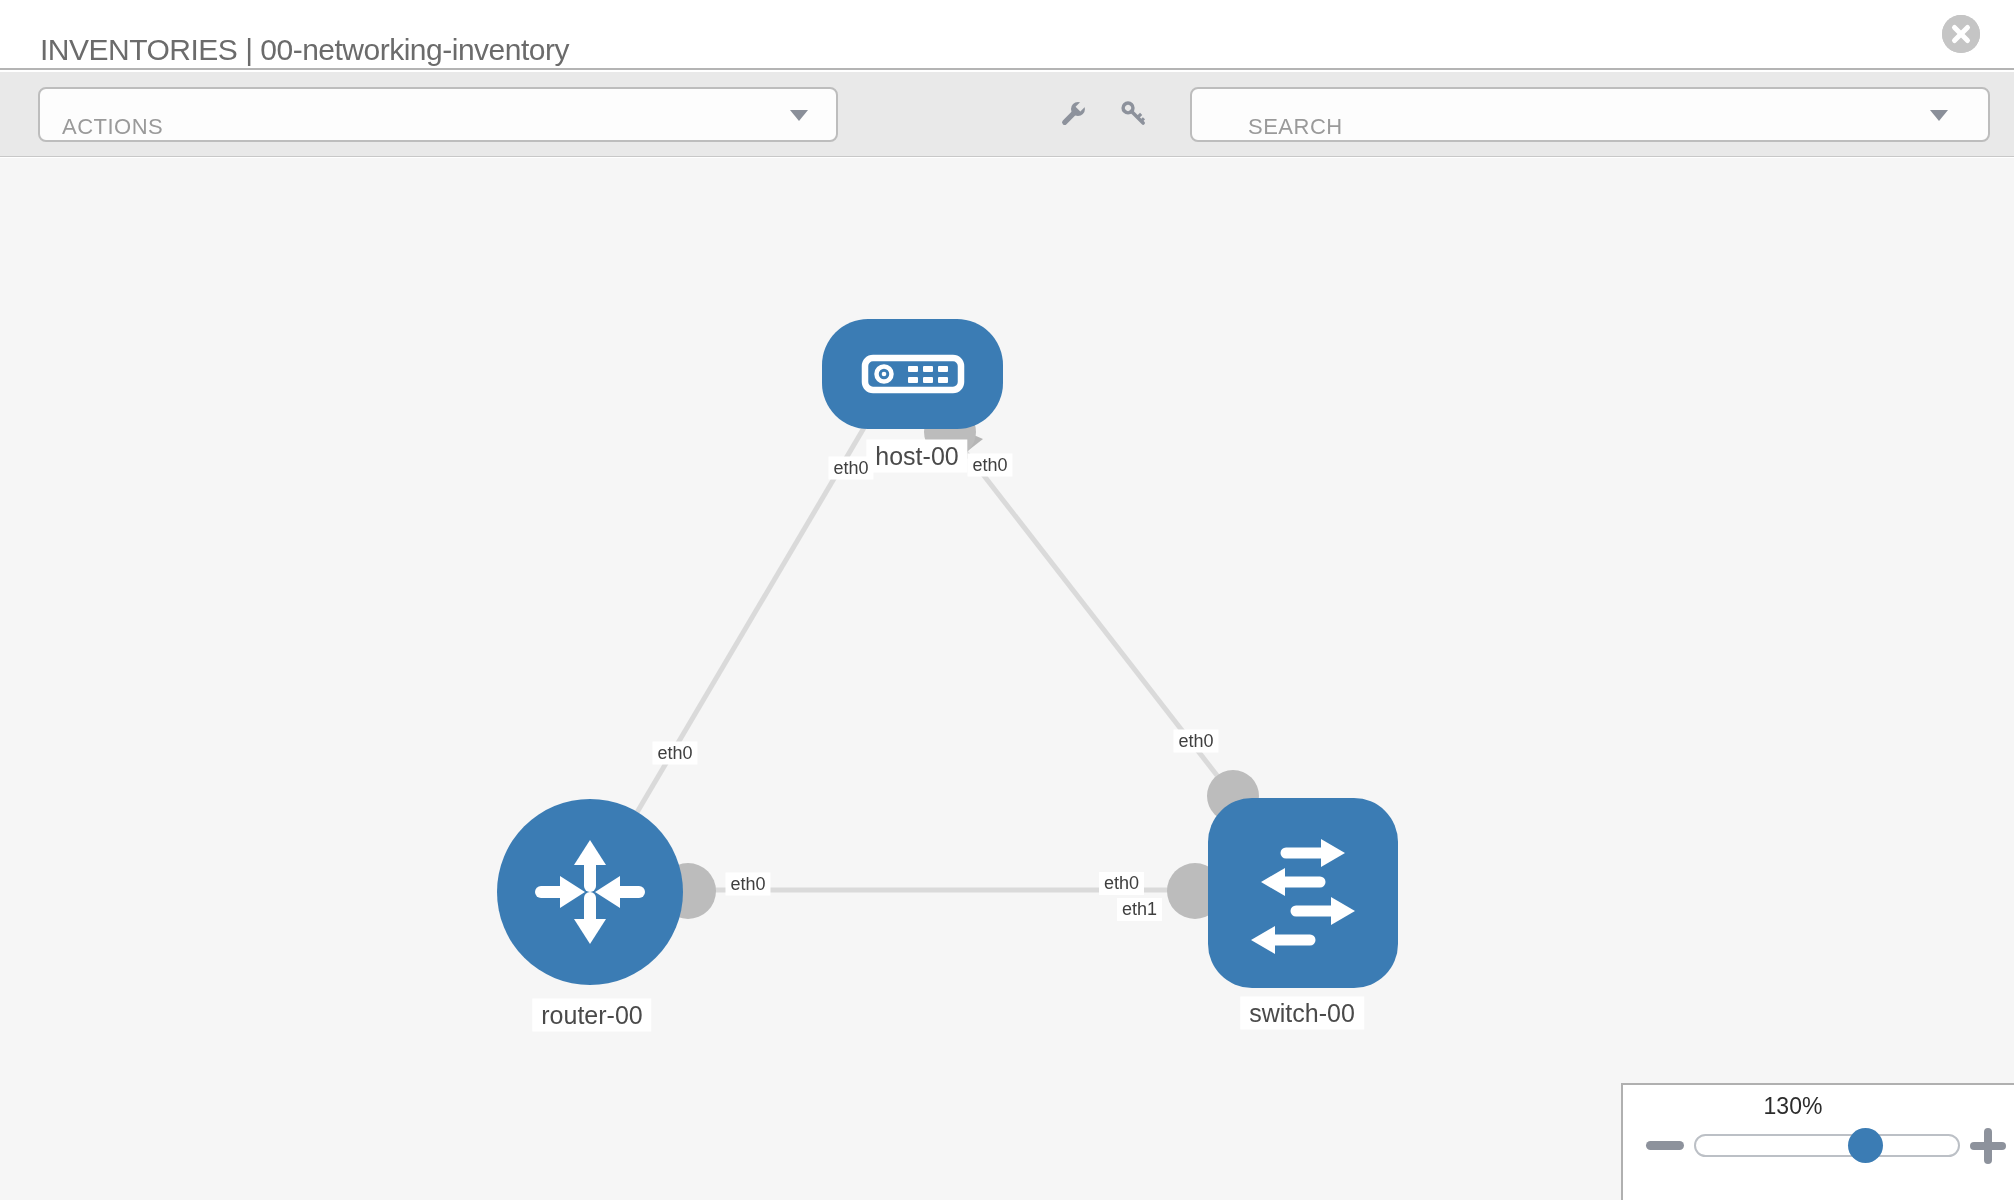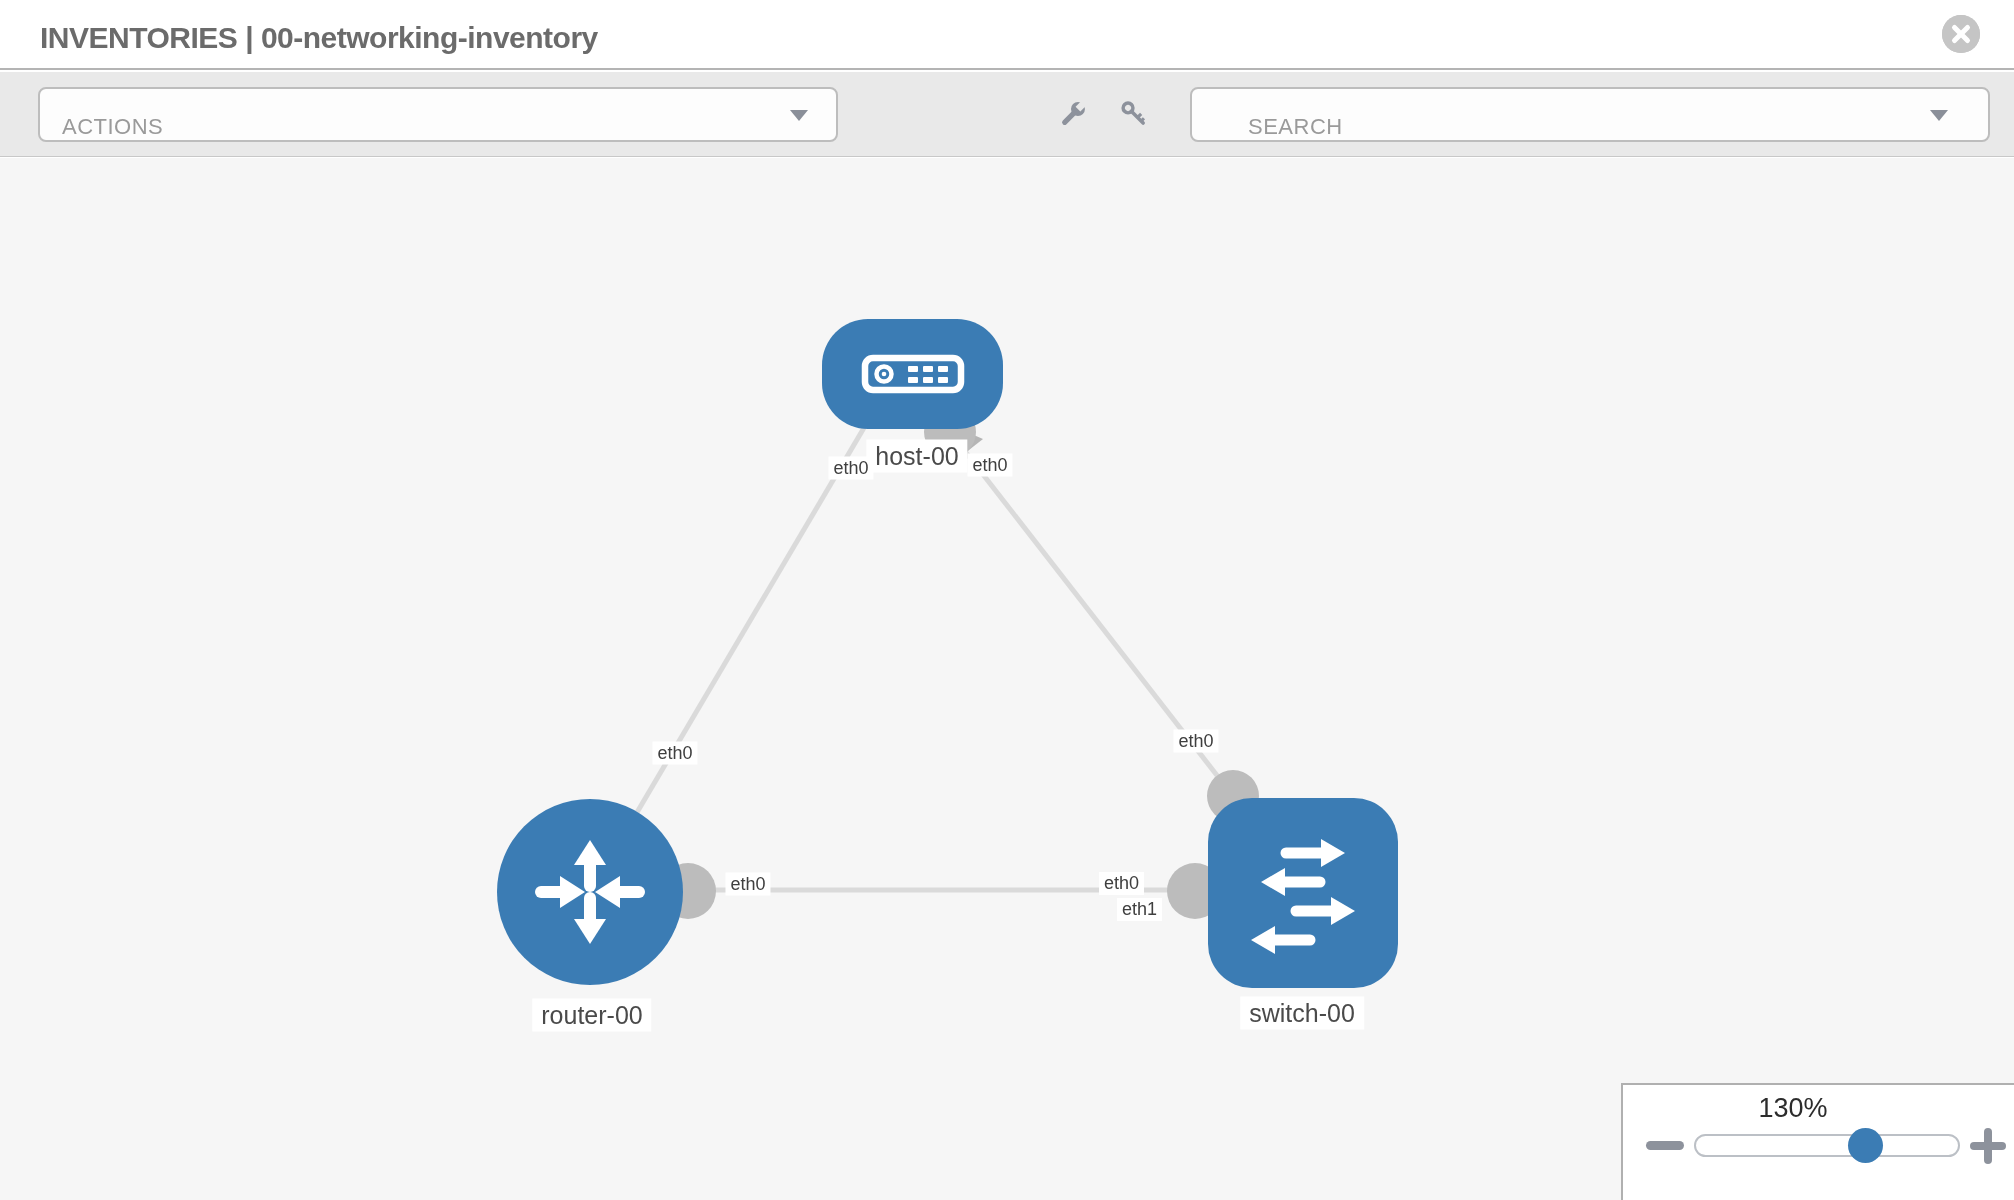--- a/index.html
+++ b/index.html
@@ -3,22 +3,22 @@
 <meta charset="utf-8">
 <style>
   * { margin:0; padding:0; box-sizing:border-box; }
   html,body { width:2014px; height:1200px; overflow:hidden; background:#fff;
               font-family:"Liberation Sans", sans-serif; }
   .screen { position:relative; width:2014px; height:1200px; background:#fff; }
 
   
   .header { position:absolute; left:0; top:0; width:2014px; height:70px;
             background:#fff; border-bottom:2px solid #b4b4b4; }
-  .header-title { position:absolute; left:40px; top:4px; line-height:68px;
-                  font-size:30px; font-weight:bold; color:#6b6b6b; letter-spacing:-0.5px; }
+  .header-title { position:absolute; left:40px; top:16px; line-height:68px;
+                  font-size:30px; font-weight:normal; color:#6b6b6b; letter-spacing:-0.5px; }
   .close-btn { position:absolute; right:34px; top:15px; width:38px; height:38px;
                border-radius:50%; background:#c5c5c5; cursor:pointer;
                display:flex; align-items:center; justify-content:center; }
 
   
   .toolbar { position:absolute; left:0; top:72px; width:2014px; height:85px;
              background:#e9e9e9; border-bottom:1px solid #c8c8c8; }
   .combo { position:absolute; top:15px; height:55px; width:800px; background:#fdfdfd;
            border:2px solid #bdbdbd; border-radius:8px; display:flex;
            align-items:flex-end; cursor:pointer; }
@@ -59,21 +59,21 @@
   .if-3 { left:675px;  top:595px; }
   .if-4 { left:1196px; top:583px; }
   .if-5 { left:748px;  top:726px; }
   .if-6u { left:1099px; top:714px; }
   .if-6o { left:1117px; top:740px; }
 
   
   .zoom-panel { position:absolute; left:1621px; top:925px; width:400px; height:130px;
                 background:#fff; border:2px solid #b0b0b0; }
   .zoom-value { position:absolute; left:0; top:8px; width:340px; text-align:center;
-                font-size:27px; color:#2c2c2c; }
+                font-size:23px; color:#2c2c2c; }
   .zoom-minus { position:absolute; left:23px; top:56px; width:38px; height:9px;
                 border-radius:5px; background:#8d929c; cursor:pointer; }
   .zoom-track { position:absolute; left:71px; top:49px; width:266px; height:23px;
                 border:2px solid #bcc0c6; border-radius:12px; background:#fff; cursor:pointer; }
   .zoom-thumb { position:absolute; left:225px; top:43px; width:35px; height:35px;
                 border-radius:50%; background:#3b7cb4; cursor:grab; }
   .zoom-plus { position:absolute; left:346px; top:42px; width:38px; height:38px; cursor:pointer; }
   .zoom-plus .h { position:absolute; left:1px; top:15px; width:36px; height:8px;
                   border-radius:4px; background:#8d929c; }
   .zoom-plus .v { position:absolute; left:15px; top:1px; width:8px; height:36px;

